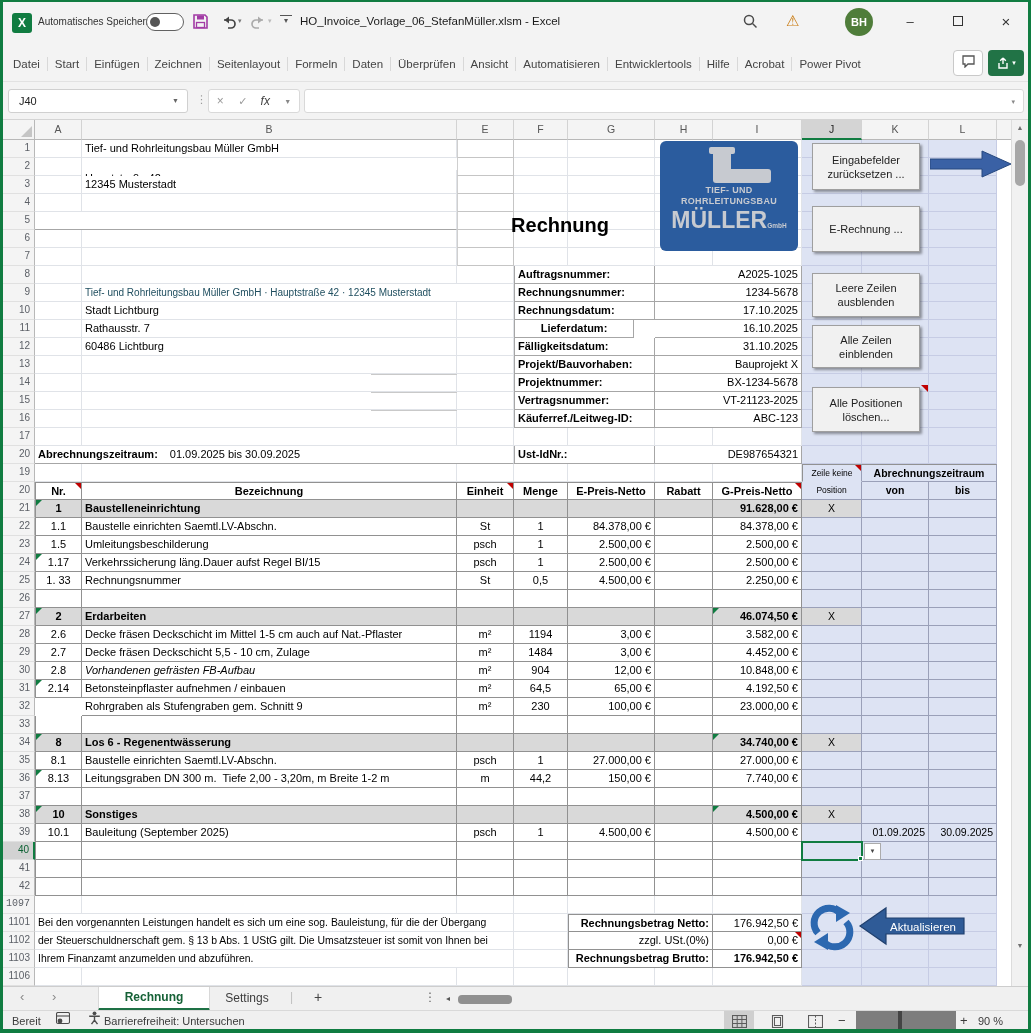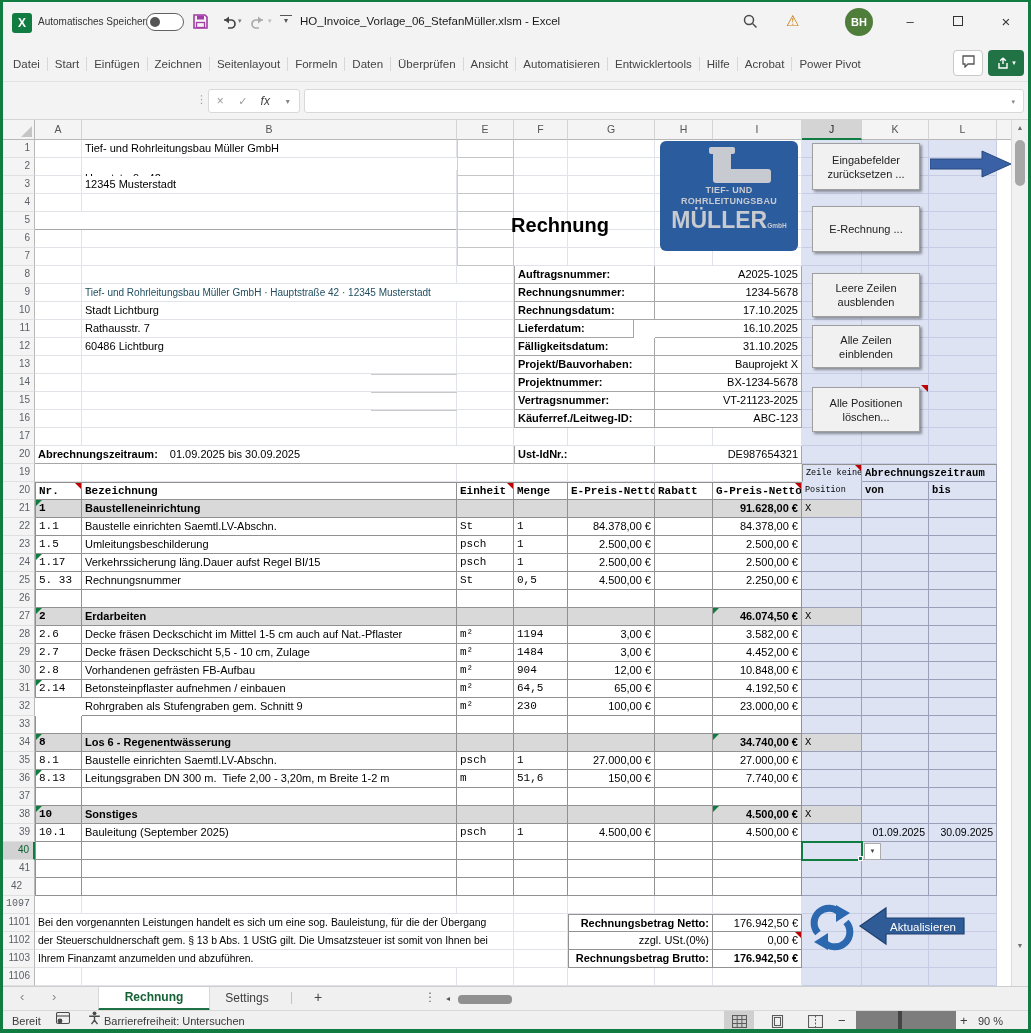--- a/index.html
+++ b/index.html
@@ -62,21 +62,21 @@
 
   .c { position:absolute; font-size:11px; color:#000; padding:0 3px; line-height:17px; white-space:pre; overflow:hidden; }
   .glw { background:#fff; border-right:1px solid #e0e3e8; border-bottom:1px solid #e0e3e8; }
   .gll { background:#dde3f3; border-right:1px solid #c6cce4; border-bottom:1px solid #c6cce4; }
   .tbl { background:#fff; border-right:1px solid #919191; border-bottom:1px solid #919191; }
   .tbll { background:#dde3f3; border-right:1px solid #9aa0b8; border-bottom:1px solid #9aa0b8; }
   .tt { border-top:1px solid #919191; }
   .lb { border-left:1px solid #919191; }
   .sec { background:#d9d9d9 !important; }
   .secx { background:#d9d9d9 !important; }
-  .b { font-weight:bold; } .ac { text-align:left;font-family:Liberation Mono, monospace; } .ar { text-align:right; }
+  .b { font-weight:bold; } .ac { text-align:center; } .ar { text-align:right; }
   .sm { font-size:10.4px; } .sm2 { font-size:10.5px; } .xs { font-size:8.5px; }
   .teal { color:#1f4e5f; font-size:10px; }
   .ub { border-bottom:1px solid #a6a6a6 !important; }
   .ubr { border-right:1px solid #a6a6a6 !important; }
   .lb2 { border-left:1px solid #a6a6a6; }
   .ebx { border-left:1px solid #cfcfcf; border-right:1px solid #c5c5c5 !important; border-bottom:1px solid #c5c5c5 !important; }
   .nbb { border-bottom:1px solid transparent !important; }
   .gt::before { content:""; position:absolute; left:0; top:0; border-top:6px solid #107c41; border-right:6px solid transparent; }
   .rt::after { content:""; position:absolute; right:0; top:0; border-top:6px solid #c00000; border-left:6px solid transparent; }
 
@@ -212,20 +212,21 @@
     <div id="share-btn">
       <svg width="14" height="14" viewBox="0 0 14 14">
           <path d="M3 7 v5 h8 v-5" fill="none" stroke="#fff" stroke-width="1.4"></path>
           <path d="M7 8 V2 M7 2 L4.2 4.8 M7 2 L9.8 4.8" fill="none" stroke="#fff" stroke-width="1.4"></path>
         </svg>
       <span class="chev">▾</span>
     </div>
   </div>
 
   <div id="fbar">
+    <div id="namebox"><span>J40</span><span class="chev">▼</span></div>
     <div id="fbar-sep">⋮</div>
     <div id="fxgroup">
       <span id="fx-cancel">×</span>
       <span id="fx-enter">✓</span>
       <span id="fx-label">fx</span>
       <span id="fx-chev">▼</span>
     </div>
     <div id="finput">
         <span class="chev">▾</span>
       </div>
@@ -346,21 +347,21 @@
         <div class="c glw" style="left: 457px; top: 182px; width: 57px; height: 18px;"></div>
         <div class="c glw b lb2 ub ubr" style="left: 514px; top: 182px; width: 141px; height: 18px;">Rechnungsdatum:</div>
         <div class="c glw ar ub ubr" style="left: 655px; top: 182px; width: 147px; height: 18px;">17.10.2025</div>
         <div class="c gll" style="left: 802px; top: 182px; width: 60px; height: 18px;"></div>
         <div class="c gll" style="left: 862px; top: 182px; width: 67px; height: 18px;"></div>
         <div class="c gll" style="left: 929px; top: 182px; width: 68px; height: 18px;"></div>
         <div class="rl" style="top: 200px;">11</div>
         <div class="c glw" style="left: 35px; top: 200px; width: 47px; height: 18px;"></div>
         <div class="c glw" style="left: 82px; top: 200px; width: 375px; height: 18px;">Rathausstr. 7</div>
         <div class="c glw" style="left: 457px; top: 200px; width: 57px; height: 18px;"></div>
-        <div class="c glw b lb2 ub ubr" style="left: 514px; top: 200px; width: 120px; height: 18px;">Lieferdatum:</div>
+        <div class="c glw b lb2 ub ubr" style="left: 514px; top: 200px; width: 120px; height: 18px; text-align: center;">Lieferdatum:</div>
         <div class="c glw ar ub ubr" style="left: 655px; top: 200px; width: 147px; height: 18px;">16.10.2025</div>
         <div class="c gll" style="left: 802px; top: 200px; width: 60px; height: 18px;"></div>
         <div class="c gll" style="left: 862px; top: 200px; width: 67px; height: 18px;"></div>
         <div class="c gll" style="left: 929px; top: 200px; width: 68px; height: 18px;"></div>
         <div class="rl" style="top: 218px;">12</div>
         <div class="c glw" style="left: 35px; top: 218px; width: 47px; height: 18px;"></div>
         <div class="c glw" style="left: 82px; top: 218px; width: 375px; height: 18px;">60486 Lichtburg</div>
         <div class="c glw" style="left: 457px; top: 218px; width: 57px; height: 18px;"></div>
         <div class="c glw b lb2 ub ubr" style="left: 514px; top: 218px; width: 141px; height: 18px;">Fälligkeitsdatum:</div>
         <div class="c glw ar ub ubr" style="left: 655px; top: 218px; width: 147px; height: 18px;">31.10.2025</div>
@@ -480,21 +481,21 @@
         <div class="c tbl" style="left: 82px; top: 434px; width: 375px; height: 18px;">Verkehrssicherung läng.Dauer aufst Regel BI/15</div>
         <div class="c tbl ac" style="left: 457px; top: 434px; width: 57px; height: 18px;">psch</div>
         <div class="c tbl ac" style="left: 514px; top: 434px; width: 54px; height: 18px;">1</div>
         <div class="c tbl ar" style="left: 568px; top: 434px; width: 87px; height: 18px;">2.500,00 €</div>
         <div class="c tbl" style="left: 655px; top: 434px; width: 58px; height: 18px;"></div>
         <div class="c tbl ar" style="left: 713px; top: 434px; width: 89px; height: 18px;">2.500,00 €</div>
         <div class="c tbll" style="left: 802px; top: 434px; width: 60px; height: 18px;"></div>
         <div class="c tbll" style="left: 862px; top: 434px; width: 67px; height: 18px;"></div>
         <div class="c tbll" style="left: 929px; top: 434px; width: 68px; height: 18px;"></div>
         <div class="rl" style="top: 452px;">25</div>
-        <div class="c tbl lb ac" style="left: 35px; top: 452px; width: 47px; height: 18px;">5. 33</div>
+        <div class="c tbl lb ac" style="left: 35px; top: 452px; width: 47px; height: 18px;">1. 33</div>
         <div class="c tbl" style="left: 82px; top: 452px; width: 375px; height: 18px;">Rechnungsnummer</div>
         <div class="c tbl ac" style="left: 457px; top: 452px; width: 57px; height: 18px;">St</div>
         <div class="c tbl ac" style="left: 514px; top: 452px; width: 54px; height: 18px;">0,5</div>
         <div class="c tbl ar" style="left: 568px; top: 452px; width: 87px; height: 18px;">4.500,00 €</div>
         <div class="c tbl" style="left: 655px; top: 452px; width: 58px; height: 18px;"></div>
         <div class="c tbl ar" style="left: 713px; top: 452px; width: 89px; height: 18px;">2.250,00 €</div>
         <div class="c tbll" style="left: 802px; top: 452px; width: 60px; height: 18px;"></div>
         <div class="c tbll" style="left: 862px; top: 452px; width: 67px; height: 18px;"></div>
         <div class="c tbll" style="left: 929px; top: 452px; width: 68px; height: 18px;"></div>
         <div class="rl" style="top: 470px;">26</div>
@@ -536,21 +537,21 @@
         <div class="c tbl ac" style="left: 457px; top: 524px; width: 57px; height: 18px;">m²</div>
         <div class="c tbl ac" style="left: 514px; top: 524px; width: 54px; height: 18px;">1484</div>
         <div class="c tbl ar" style="left: 568px; top: 524px; width: 87px; height: 18px;">3,00 €</div>
         <div class="c tbl" style="left: 655px; top: 524px; width: 58px; height: 18px;"></div>
         <div class="c tbl ar" style="left: 713px; top: 524px; width: 89px; height: 18px;">4.452,00 €</div>
         <div class="c tbll" style="left: 802px; top: 524px; width: 60px; height: 18px;"></div>
         <div class="c tbll" style="left: 862px; top: 524px; width: 67px; height: 18px;"></div>
         <div class="c tbll" style="left: 929px; top: 524px; width: 68px; height: 18px;"></div>
         <div class="rl" style="top: 542px;">30</div>
         <div class="c tbl lb ac" style="left: 35px; top: 542px; width: 47px; height: 18px;">2.8</div>
-        <div class="c tbl" style="left: 82px; top: 542px; width: 375px; height: 18px;">Vorhandenen gefrästen FB-Aufbau</div>
+        <div class="c tbl" style="left: 82px; top: 542px; width: 375px; height: 18px; font-style: italic;">Vorhandenen gefrästen FB-Aufbau</div>
         <div class="c tbl ac" style="left: 457px; top: 542px; width: 57px; height: 18px;">m²</div>
         <div class="c tbl ac" style="left: 514px; top: 542px; width: 54px; height: 18px;">904</div>
         <div class="c tbl ar" style="left: 568px; top: 542px; width: 87px; height: 18px;">12,00 €</div>
         <div class="c tbl" style="left: 655px; top: 542px; width: 58px; height: 18px;"></div>
         <div class="c tbl ar" style="left: 713px; top: 542px; width: 89px; height: 18px;">10.848,00 €</div>
         <div class="c tbll" style="left: 802px; top: 542px; width: 60px; height: 18px;"></div>
         <div class="c tbll" style="left: 862px; top: 542px; width: 67px; height: 18px;"></div>
         <div class="c tbll" style="left: 929px; top: 542px; width: 68px; height: 18px;"></div>
         <div class="rl" style="top: 560px;">31</div>
         <div class="c tbl lb ac gt" style="left: 35px; top: 560px; width: 47px; height: 18px;">2.14</div>
@@ -604,21 +605,21 @@
         <div class="c tbl ar" style="left: 568px; top: 632px; width: 87px; height: 18px;">27.000,00 €</div>
         <div class="c tbl" style="left: 655px; top: 632px; width: 58px; height: 18px;"></div>
         <div class="c tbl ar" style="left: 713px; top: 632px; width: 89px; height: 18px;">27.000,00 €</div>
         <div class="c tbll" style="left: 802px; top: 632px; width: 60px; height: 18px;"></div>
         <div class="c tbll" style="left: 862px; top: 632px; width: 67px; height: 18px;"></div>
         <div class="c tbll" style="left: 929px; top: 632px; width: 68px; height: 18px;"></div>
         <div class="rl" style="top: 650px;">36</div>
         <div class="c tbl lb ac gt" style="left: 35px; top: 650px; width: 47px; height: 18px;">8.13</div>
         <div class="c tbl" style="left: 82px; top: 650px; width: 375px; height: 18px;">Leitungsgraben DN 300 m.  Tiefe 2,00 - 3,20m, m Breite 1-2 m</div>
         <div class="c tbl ac" style="left: 457px; top: 650px; width: 57px; height: 18px;">m</div>
-        <div class="c tbl ac" style="left: 514px; top: 650px; width: 54px; height: 18px;">51,6</div>
+        <div class="c tbl ac" style="left: 514px; top: 650px; width: 54px; height: 18px;">44,2</div>
         <div class="c tbl ar" style="left: 568px; top: 650px; width: 87px; height: 18px;">150,00 €</div>
         <div class="c tbl" style="left: 655px; top: 650px; width: 58px; height: 18px;"></div>
         <div class="c tbl ar" style="left: 713px; top: 650px; width: 89px; height: 18px;">7.740,00 €</div>
         <div class="c tbll" style="left: 802px; top: 650px; width: 60px; height: 18px;"></div>
         <div class="c tbll" style="left: 862px; top: 650px; width: 67px; height: 18px;"></div>
         <div class="c tbll" style="left: 929px; top: 650px; width: 68px; height: 18px;"></div>
         <div class="rl" style="top: 668px;">37</div>
         <div class="c tbl lb" style="left: 35px; top: 668px; width: 47px; height: 18px;"></div>
         <div class="c tbl" style="left: 82px; top: 668px; width: 375px; height: 18px;"></div>
         <div class="c tbl" style="left: 457px; top: 668px; width: 57px; height: 18px;"></div>
@@ -666,21 +667,21 @@
         <div class="c tbl lb" style="left: 35px; top: 740px; width: 47px; height: 18px;"></div>
         <div class="c tbl" style="left: 82px; top: 740px; width: 375px; height: 18px;"></div>
         <div class="c tbl" style="left: 457px; top: 740px; width: 57px; height: 18px;"></div>
         <div class="c tbl" style="left: 514px; top: 740px; width: 54px; height: 18px;"></div>
         <div class="c tbl" style="left: 568px; top: 740px; width: 87px; height: 18px;"></div>
         <div class="c tbl" style="left: 655px; top: 740px; width: 58px; height: 18px;"></div>
         <div class="c tbl" style="left: 713px; top: 740px; width: 89px; height: 18px;"></div>
         <div class="c tbll" style="left: 802px; top: 740px; width: 60px; height: 18px;"></div>
         <div class="c tbll" style="left: 862px; top: 740px; width: 67px; height: 18px;"></div>
         <div class="c tbll" style="left: 929px; top: 740px; width: 68px; height: 18px;"></div>
-        <div class="rl" style="top: 758px; text-align: center;">42</div>
+        <div class="rl" style="top: 758px;">42</div>
         <div class="c tbl lb" style="left: 35px; top: 758px; width: 47px; height: 18px;"></div>
         <div class="c tbl" style="left: 82px; top: 758px; width: 375px; height: 18px;"></div>
         <div class="c tbl" style="left: 457px; top: 758px; width: 57px; height: 18px;"></div>
         <div class="c tbl" style="left: 514px; top: 758px; width: 54px; height: 18px;"></div>
         <div class="c tbl" style="left: 568px; top: 758px; width: 87px; height: 18px;"></div>
         <div class="c tbl" style="left: 655px; top: 758px; width: 58px; height: 18px;"></div>
         <div class="c tbl" style="left: 713px; top: 758px; width: 89px; height: 18px;"></div>
         <div class="c tbll" style="left: 802px; top: 758px; width: 60px; height: 18px;"></div>
         <div class="c tbll" style="left: 862px; top: 758px; width: 67px; height: 18px;"></div>
         <div class="c tbll" style="left: 929px; top: 758px; width: 68px; height: 18px;"></div>

